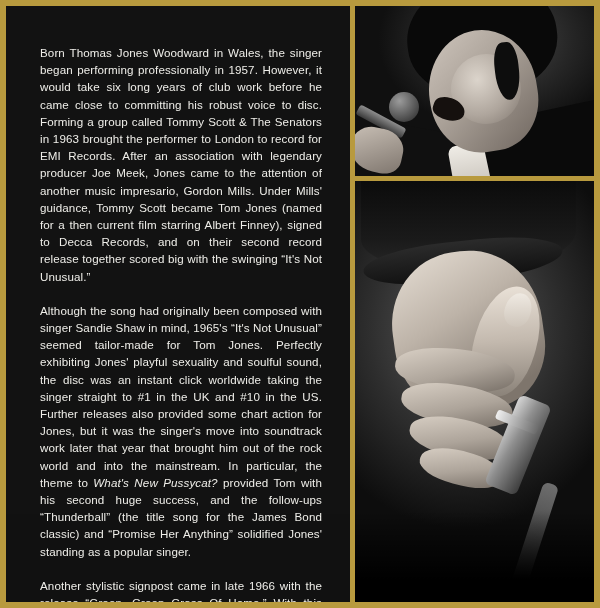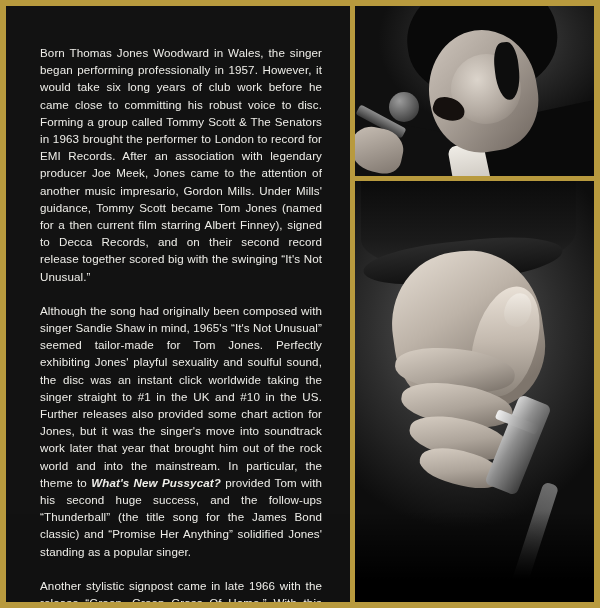--- a/index.html
+++ b/index.html
@@ -53,21 +53,20 @@
     color: #efeee9;
     font-size: 11.6px;
     line-height: 17.2px;
     text-align: justify;
     font-family: "Liberation Sans", sans-serif;
     letter-spacing: 0.1px;
     font-stretch: condensed;
   }
   .text-col p em {
     font-style: italic;
-    font-weight: bold;
   }
 
   
   .v-divider {
     position: absolute;
     left: 344px;
     top: 0;
     width: 5px;
     height: 596px;
     background: #b89a3e;

